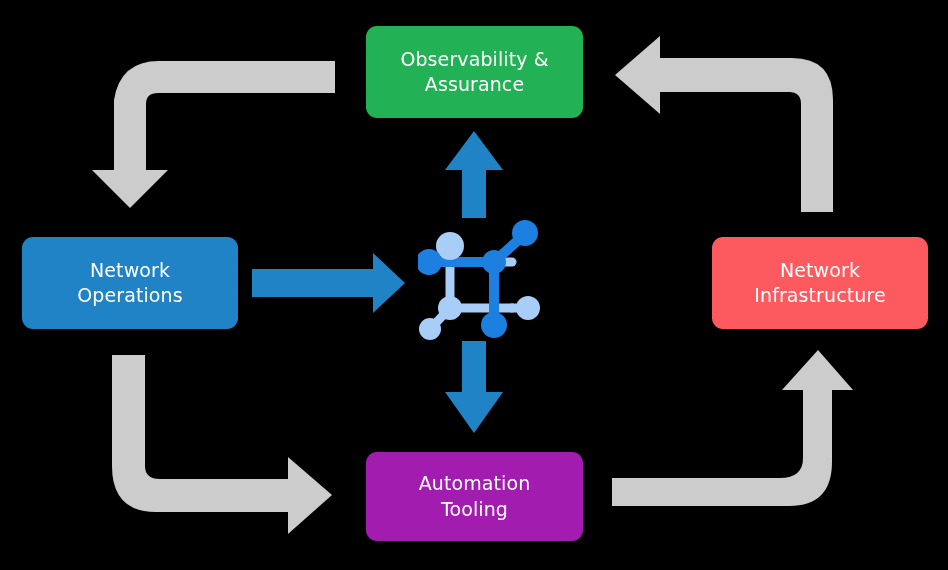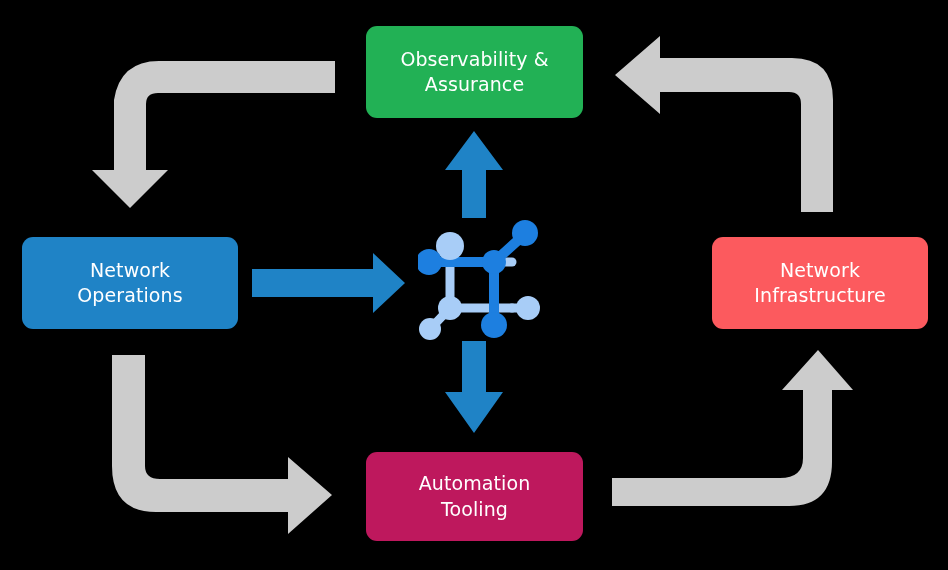--- a/index.html
+++ b/index.html
@@ -107,18 +107,18 @@
   <div class="node-box" id="box-operations" style="background:#1f83c6;">
     <span class="node-label">Network
 Operations</span>
   </div>
 
   <div class="node-box" id="box-infrastructure" style="background:#fc5a5e;">
     <span class="node-label">Network
 Infrastructure</span>
   </div>
 
-  <div class="node-box" id="box-automation" style="background:#be185d;">
+  <div class="node-box" id="box-automation" style="background:#a21caf;">
     <span class="node-label">Automation
 Tooling</span>
   </div>
 
 </div>
 
 </body></html>

